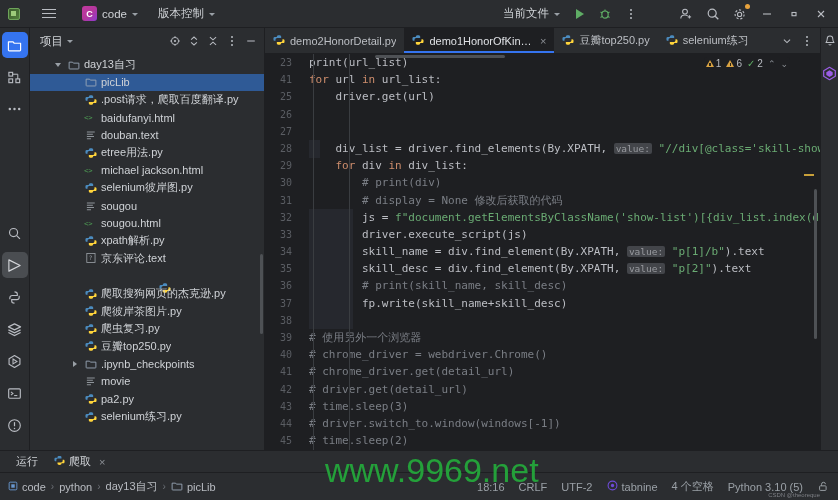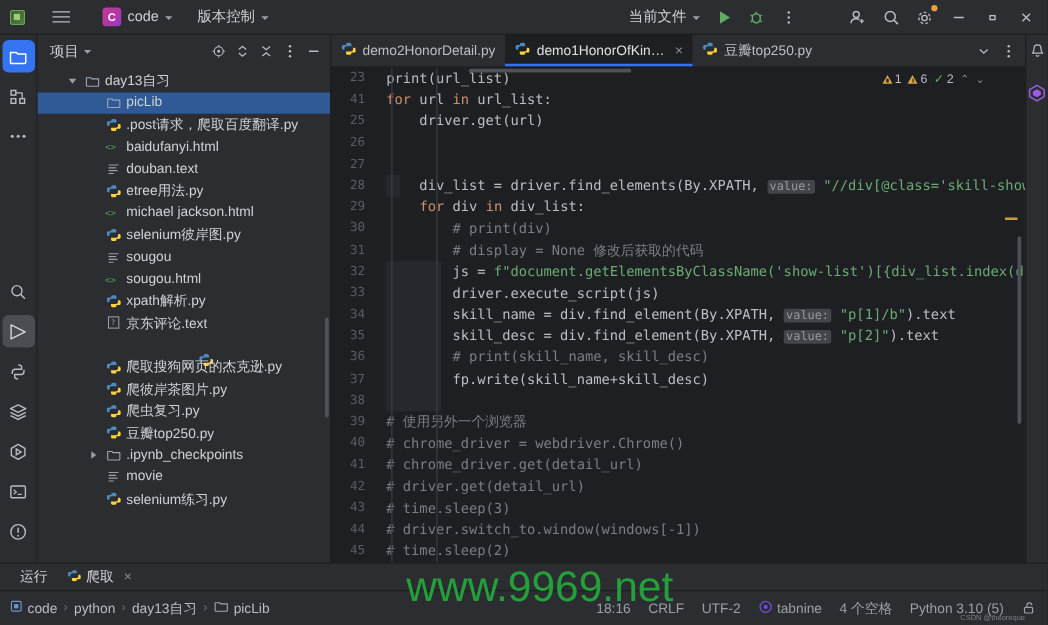--- a/index.html
+++ b/index.html
@@ -605,20 +605,30 @@
           <span class="lbl">movie</span>
         </div>
         <div class="row" style="padding-left: 40px;">
           <span class="arrow"></span>
           <span class="ic">
             <svg width="12" height="12" viewBox="0 0 16 16">
               <path d="M8 1.6c2.2 0 2.9.7 2.9 2v1.6H5.8c-1.5 0-2.4 1-2.4 2.4v1.5H2.1c-1.1 0-1.5-.9-1.5-2.6s.4-2.6 1.5-2.6h3V3.6c0-1.3.7-2 2.9-2z" fill="#4b8bbe"></path>
               <path d="M8 14.4c-2.2 0-2.9-.7-2.9-2v-1.6h5.1c1.5 0 2.4-1 2.4-2.4V6.9h1.3c1.1 0 1.5.9 1.5 2.6s-.4 2.6-1.5 2.6h-3v.3c0 1.3-.7 2-2.9 2z" fill="#ffd43b"></path>
             </svg>
           </span>
+          <span class="lbl">pa2.py</span>
+        </div>
+        <div class="row" style="padding-left: 40px;">
+          <span class="arrow"></span>
+          <span class="ic">
+            <svg width="12" height="12" viewBox="0 0 16 16">
+              <path d="M8 1.6c2.2 0 2.9.7 2.9 2v1.6H5.8c-1.5 0-2.4 1-2.4 2.4v1.5H2.1c-1.1 0-1.5-.9-1.5-2.6s.4-2.6 1.5-2.6h3V3.6c0-1.3.7-2 2.9-2z" fill="#4b8bbe"></path>
+              <path d="M8 14.4c-2.2 0-2.9-.7-2.9-2v-1.6h5.1c1.5 0 2.4-1 2.4-2.4V6.9h1.3c1.1 0 1.5.9 1.5 2.6s-.4 2.6-1.5 2.6h-3v.3c0 1.3-.7 2-2.9 2z" fill="#ffd43b"></path>
+            </svg>
+          </span>
           <span class="lbl">selenium练习.py</span>
         </div>
       </div>
   </div>
 
   <div class="editor-wrap">
     <div class="tabs" id="tabs">
       <div class="tab">
           <span><svg width="12" height="12" viewBox="0 0 16 16">
               <path d="M8 1.6c2.2 0 2.9.7 2.9 2v1.6H5.8c-1.5 0-2.4 1-2.4 2.4v1.5H2.1c-1.1 0-1.5-.9-1.5-2.6s.4-2.6 1.5-2.6h3V3.6c0-1.3.7-2 2.9-2z" fill="#4b8bbe"></path>
@@ -633,20 +643,27 @@
             </svg></span>
           <span class="tlbl">demo1HonorOfKing.py</span>
           <span class="tclose">×</span>
         </div>
         <div class="tab">
           <span><svg width="12" height="12" viewBox="0 0 16 16">
               <path d="M8 1.6c2.2 0 2.9.7 2.9 2v1.6H5.8c-1.5 0-2.4 1-2.4 2.4v1.5H2.1c-1.1 0-1.5-.9-1.5-2.6s.4-2.6 1.5-2.6h3V3.6c0-1.3.7-2 2.9-2z" fill="#4b8bbe"></path>
               <path d="M8 14.4c-2.2 0-2.9-.7-2.9-2v-1.6h5.1c1.5 0 2.4-1 2.4-2.4V6.9h1.3c1.1 0 1.5.9 1.5 2.6s-.4 2.6-1.5 2.6h-3v.3c0 1.3-.7 2-2.9 2z" fill="#ffd43b"></path>
             </svg></span>
           <span class="tlbl">豆瓣top250.py</span>
+        </div>
+        <div class="tab">
+          <span><svg width="12" height="12" viewBox="0 0 16 16">
+              <path d="M8 1.6c2.2 0 2.9.7 2.9 2v1.6H5.8c-1.5 0-2.4 1-2.4 2.4v1.5H2.1c-1.1 0-1.5-.9-1.5-2.6s.4-2.6 1.5-2.6h3V3.6c0-1.3.7-2 2.9-2z" fill="#4b8bbe"></path>
+              <path d="M8 14.4c-2.2 0-2.9-.7-2.9-2v-1.6h5.1c1.5 0 2.4-1 2.4-2.4V6.9h1.3c1.1 0 1.5.9 1.5 2.6s-.4 2.6-1.5 2.6h-3v.3c0 1.3-.7 2-2.9 2z" fill="#ffd43b"></path>
+            </svg></span>
+          <span class="tlbl">selenium练习</span>
         </div>
         <div class="tabs-right">
         <div class="ptool">
           <svg width="12" height="12" viewBox="0 0 14 14">
               <polyline points="3.4,5.4 7,8.8 10.6,5.4" fill="none" stroke="#b9bcc2" stroke-width="1.2"></polyline>
             </svg>
         </div>
         <div class="ptool">
             <div class="dots-v">
               <i></i>

